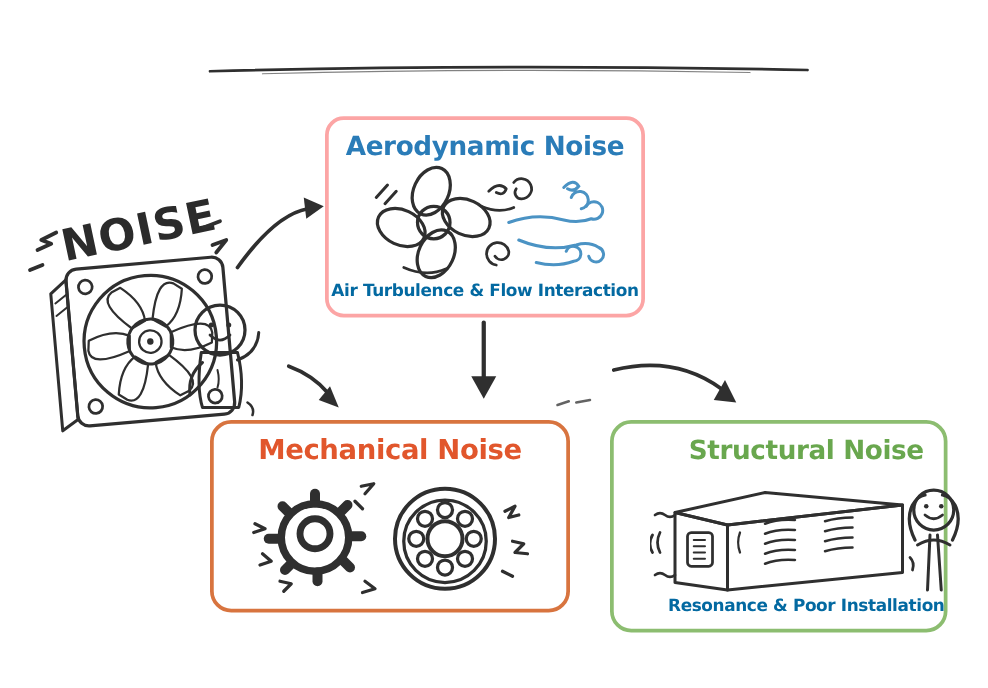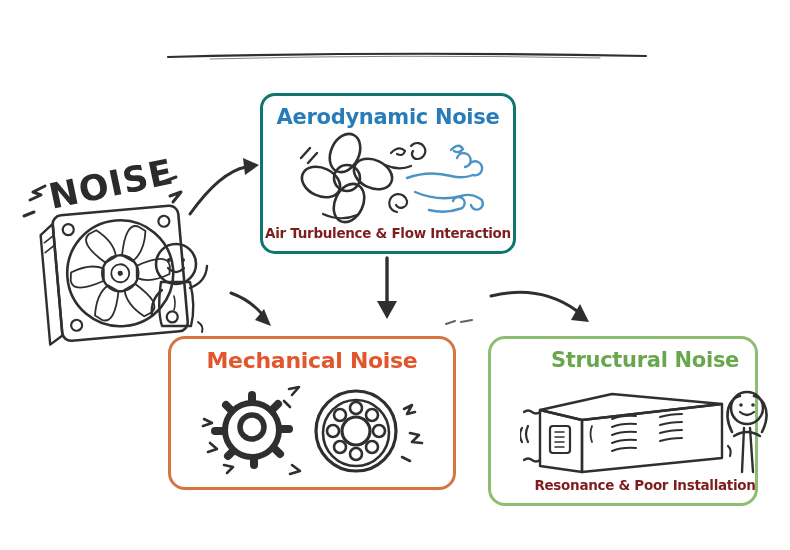--- a/index.html
+++ b/index.html
@@ -42,27 +42,27 @@
     font-weight: bold;
     font-size: 21px;
     letter-spacing: -0.3px;
     margin-top: 9px;
   }
   .noise-box .box-icon { flex: 1; display: flex; align-items: center; justify-content: center; }
   .noise-box .box-caption {
     font-size: 13.5px;
     font-weight: 600;
     letter-spacing: -0.3px;
-    color: #7f1d1d;
+    color: #0369a1;
     margin-bottom: 10px;
     white-space: nowrap;
   }
   .box-aero {
     left: 260px; top: 93px; width: 256px; height: 161px;
-    border: 3px solid #0f766e;
+    border: 3px solid #fca5a5;
   }
   .box-aero .box-title { color: #2a7cb8; }
   .box-mech {
     left: 168px; top: 336px; width: 288px; height: 154px;
     border: 3px solid #d8743f; border-radius: 17px;
   }
   .box-mech .box-title { color: #e1562c; font-size: 22px; }
   .box-mech .box-caption { font-size: 14.5px; }
   .box-struct {
     left: 488px; top: 336px; width: 270px; height: 170px;

